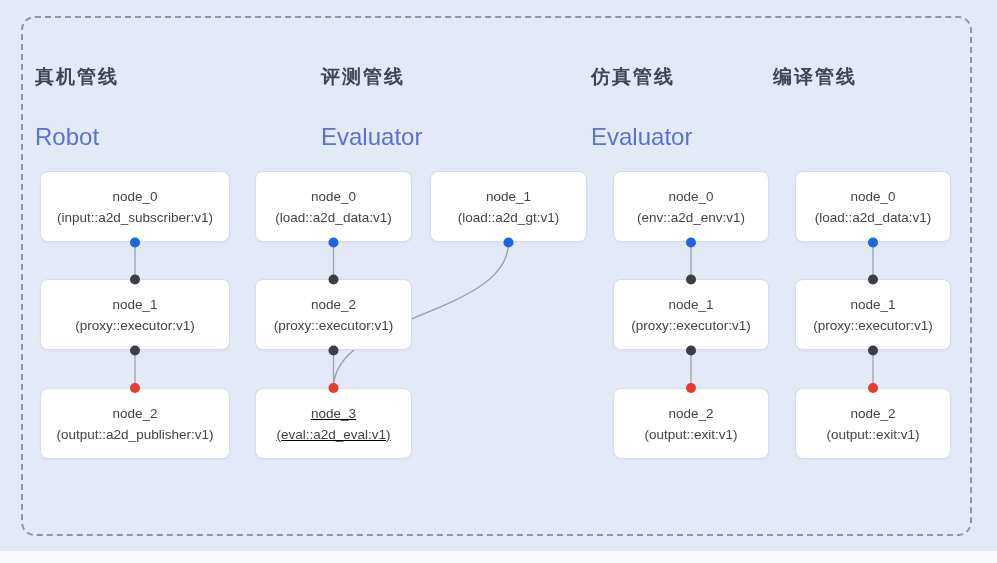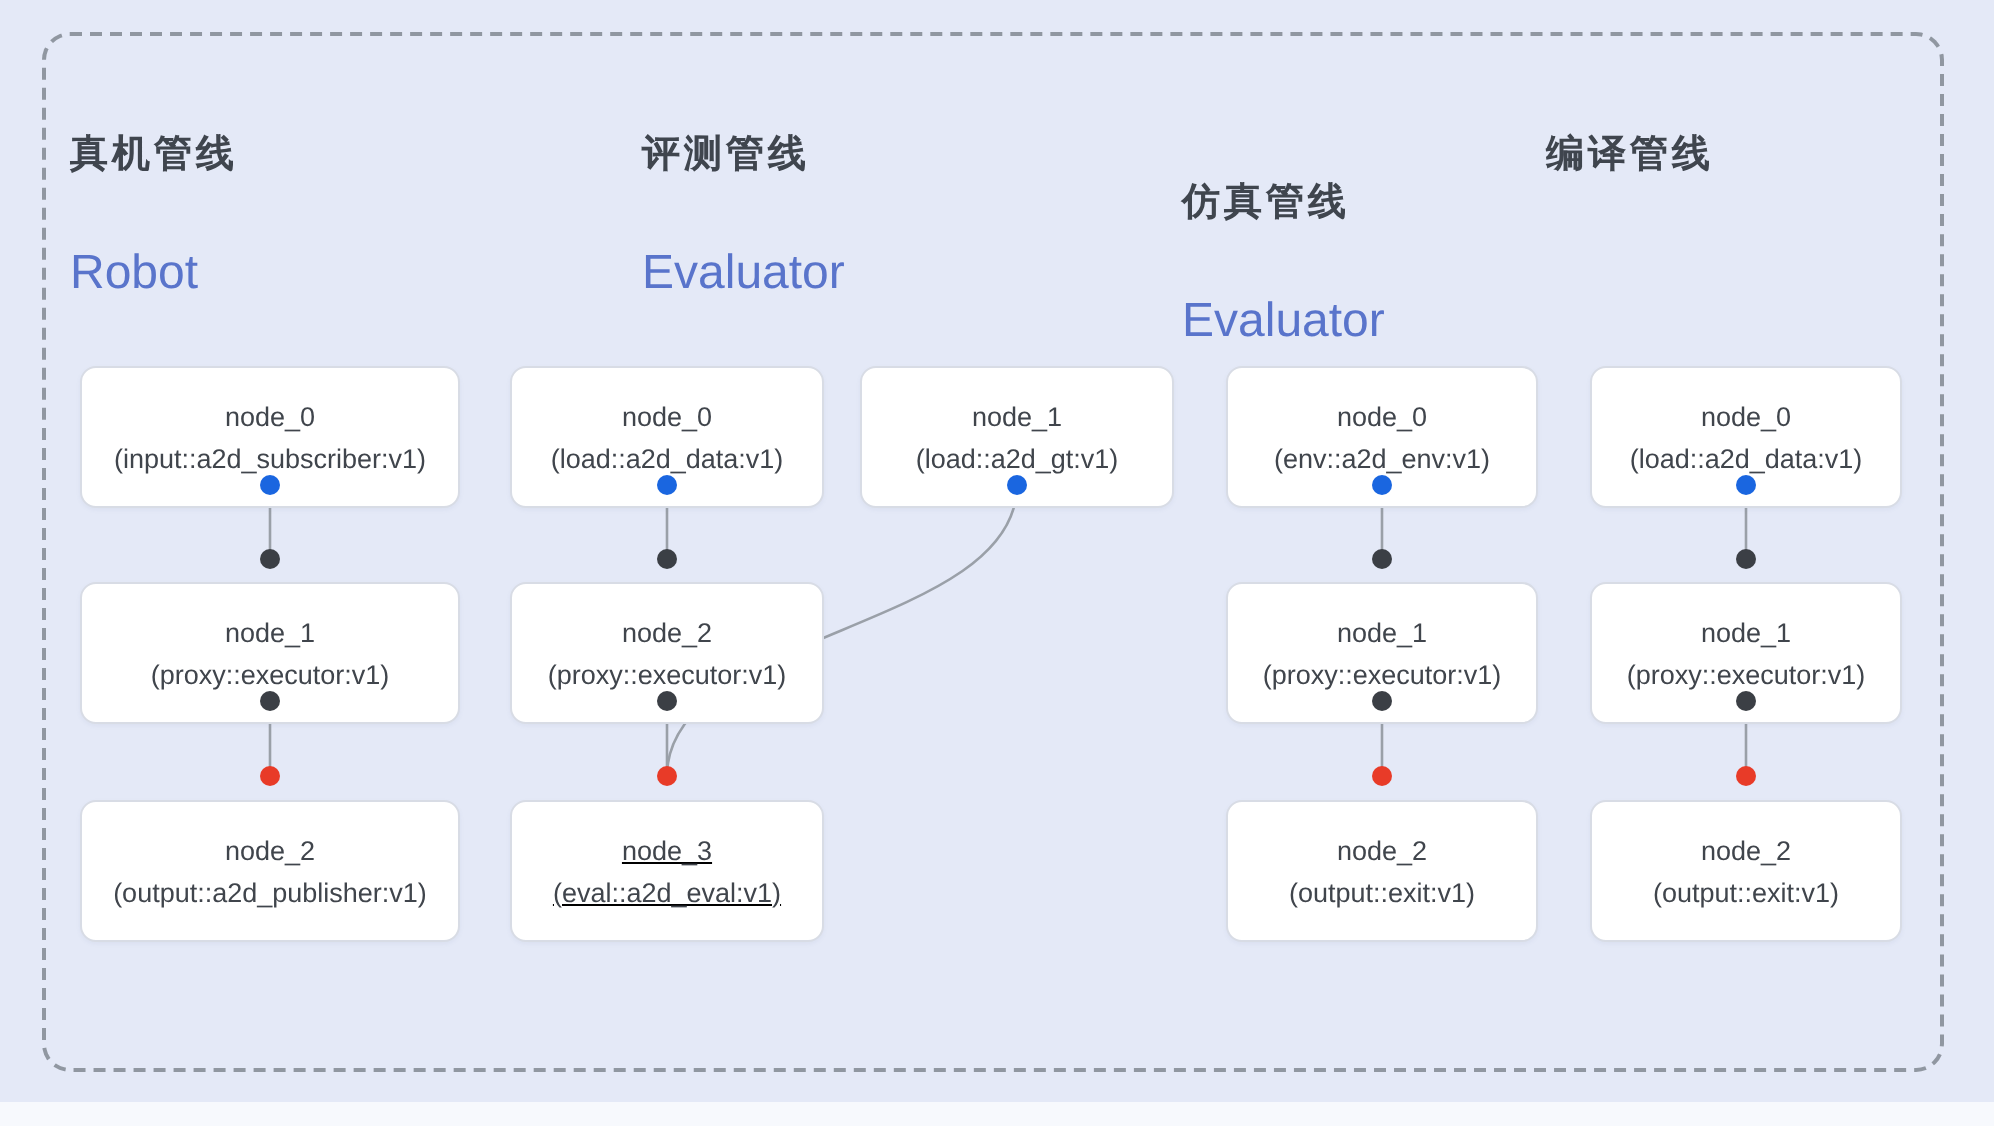--- a/index.html
+++ b/index.html
@@ -24,29 +24,28 @@
   .edge { stroke:#9aa0a8; stroke-width:1.3; fill:none; }
   .dot-blue { fill:#1a66e0; }
   .dot-dark { fill:#3b3f45; }
   .dot-red  { fill:#e83b28; }
 
   .title-cn, .title-en { position:absolute; white-space:nowrap; z-index:2; }
   .title-cn { top:64px;  font-size:19px; font-weight:bold; letter-spacing:2px; color:#3f454e; }
   .title-en { top:123px; font-size:24px; color:#5974cb; }
   .t-p1 { left:35px;  width:200px; }
   .t-p2 { left:321px; width:200px; }
-  .t-p3 { left:591px; width:200px;margin-top:24px; }
+  .t-p3 { left:591px; width:200px; }
   .t-p4 { left:773px; width:200px; }
 
   .node {
     position:absolute; height:71px; z-index:2;
     background:#ffffff; border:1px solid #d8dce5; border-radius:8px;
     display:flex; flex-direction:column; align-items:center; justify-content:center;
     box-shadow:0 1px 2px rgba(120,130,160,0.08);
-    margin-top:12px;
   }
   .nname, .ntype { font-size:13.5px; line-height:21px; color:#40454c; white-space:nowrap; }
 
   .b-p1n0 { left:40px;  top:171px; width:190px; }
   .b-p1n1 { left:40px;  top:279px; width:190px; }
   .b-p1n2 { left:40px;  top:388px; width:190px; }
 
   .b-p2n0 { left:255px; top:171px; width:157px; }
   .b-p2n1 { left:430px; top:171px; width:157px; }
   .b-p2n2 { left:255px; top:279px; width:157px; }

